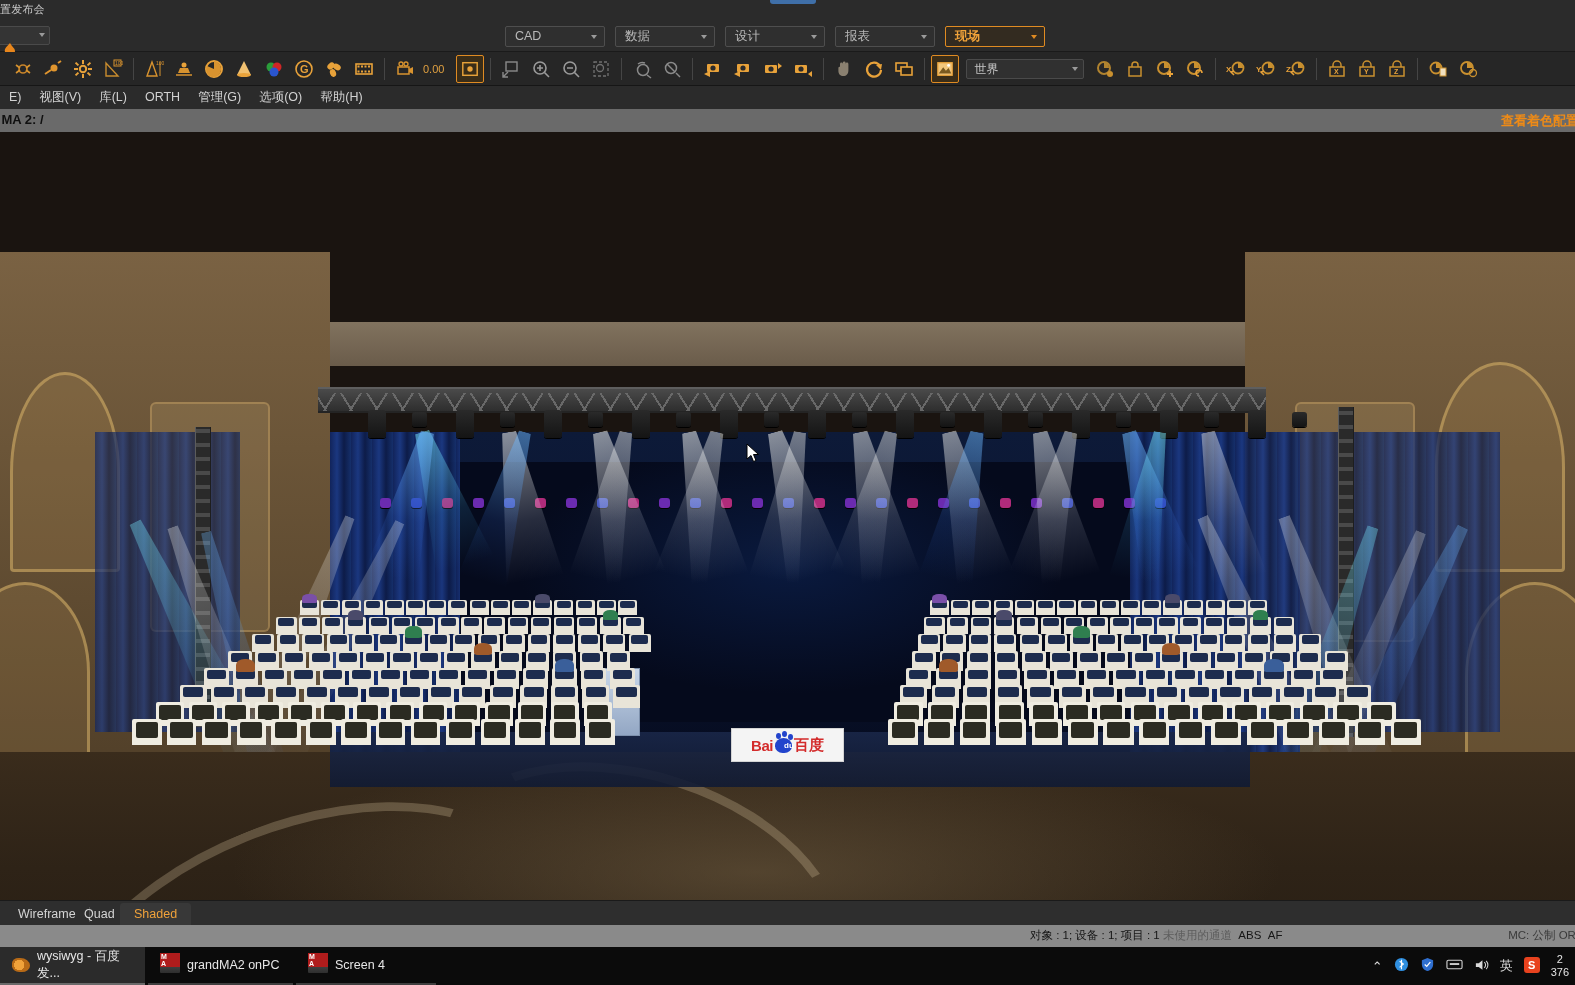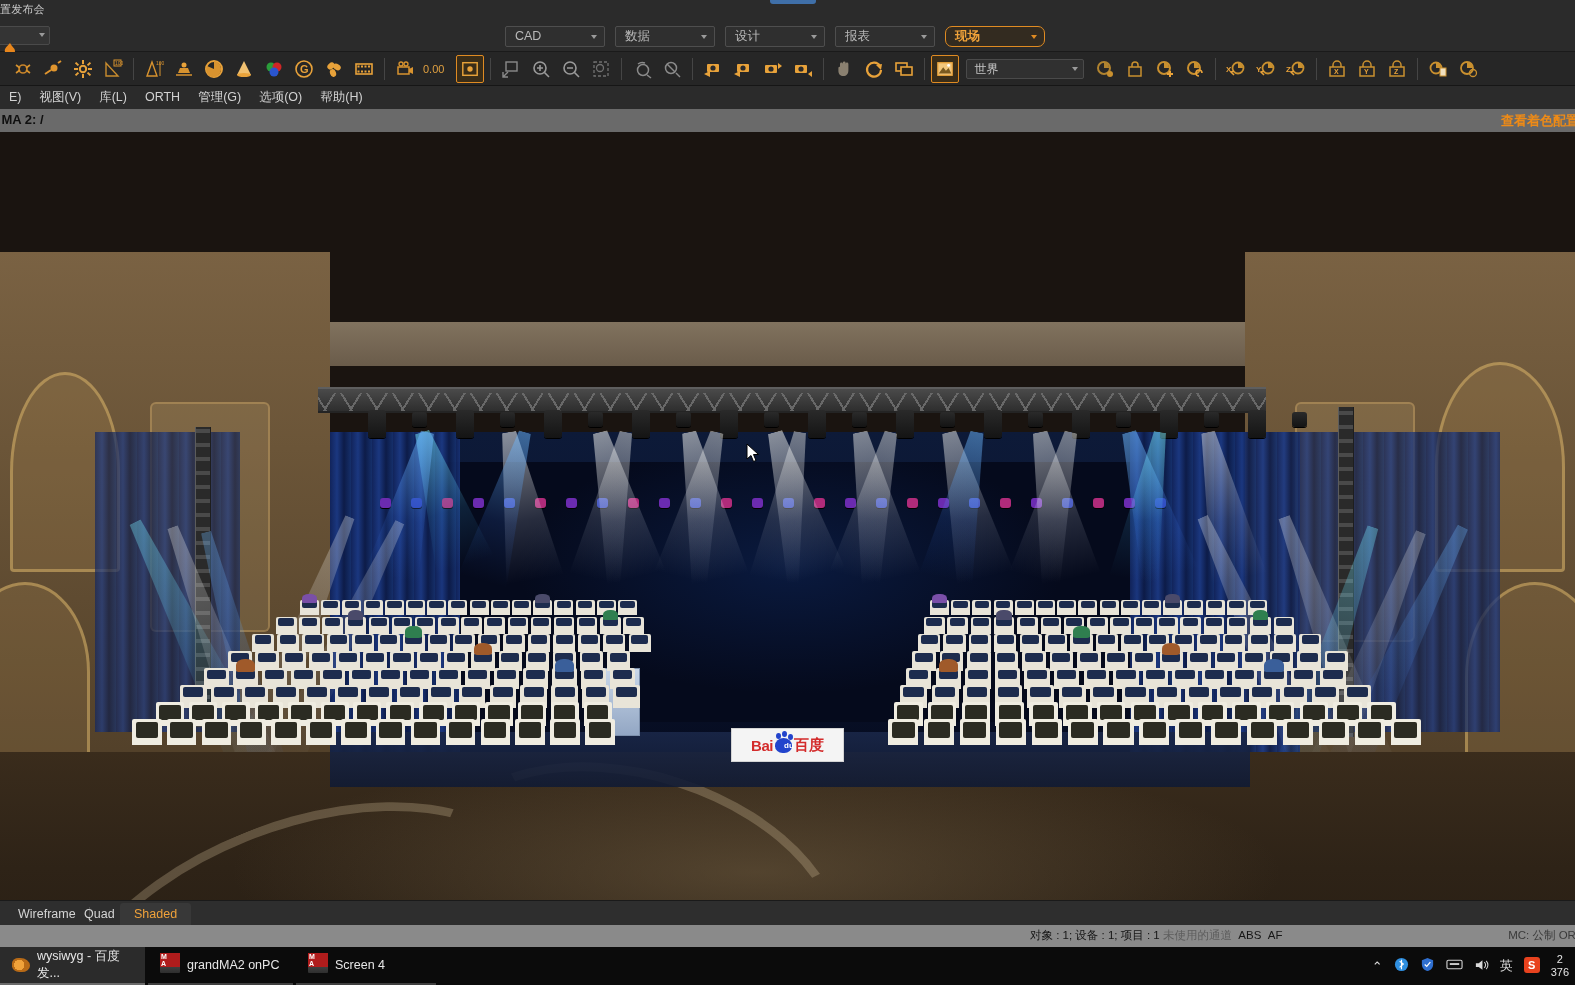--- a/index.html
+++ b/index.html
@@ -47,21 +47,21 @@
     position: relative; width: 100px; height: 21px;
     background: #2f2f2f; border: 1px solid #4e4e4e; border-radius: 2px;
     color: #b9b9b9; font-size: 12.5px; line-height: 19px; padding-left: 9px;
   }
   .tab .arr {
     position: absolute; right: 7px; top: 8px;
     width: 0; height: 0; border-left: 3.5px solid transparent;
     border-right: 3.5px solid transparent; border-top: 4.5px solid #9a9a9a;
   }
   .tab.active {
-    background: #332b20; border-color: #e08b22; color: #f0a23a; font-weight: bold; border-radius: 7px;
+    background: #332b20; border-color: #e08b22; color: #f0a23a; font-weight: bold;
   }
   .tab.active .arr { border-top-color: #e08b22; }
 
   
   .toolbar {
     position: absolute; left: 0; top: 52px; width: 1575px; height: 34px;
     background: #262626; border-bottom: 1px solid #161616;
     display: flex; align-items: center;
   }
   .tb-ico {

